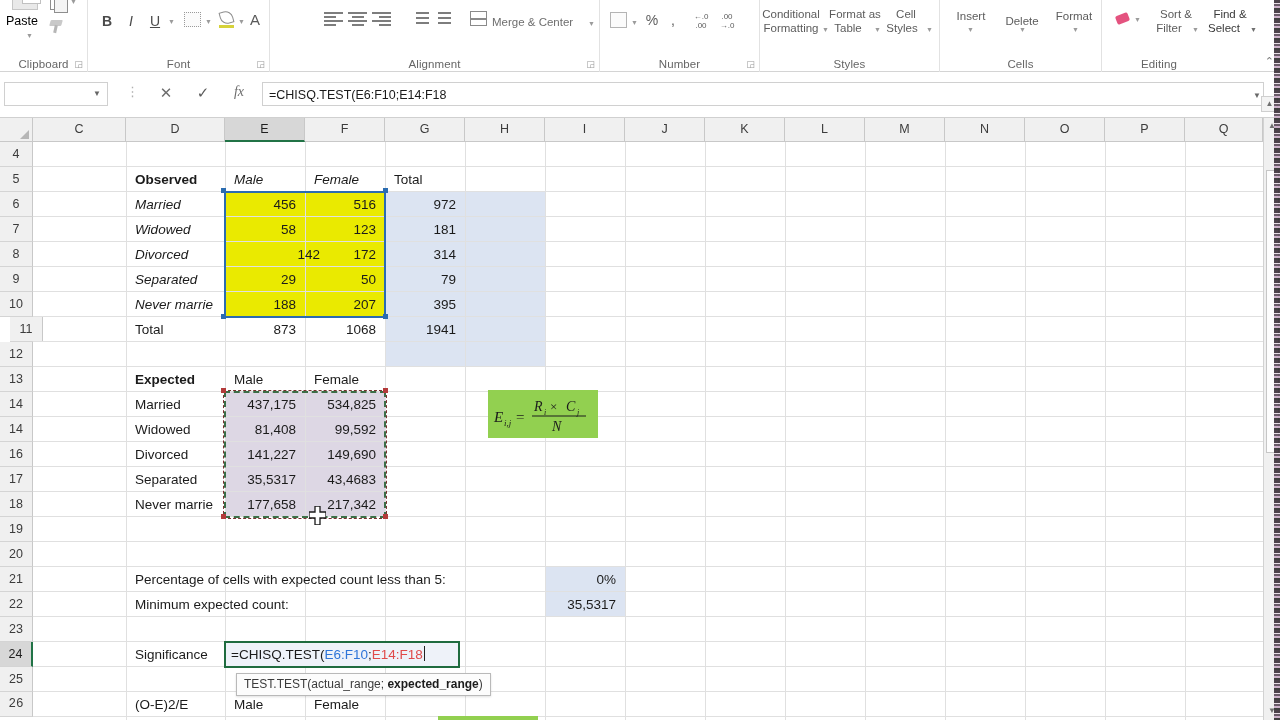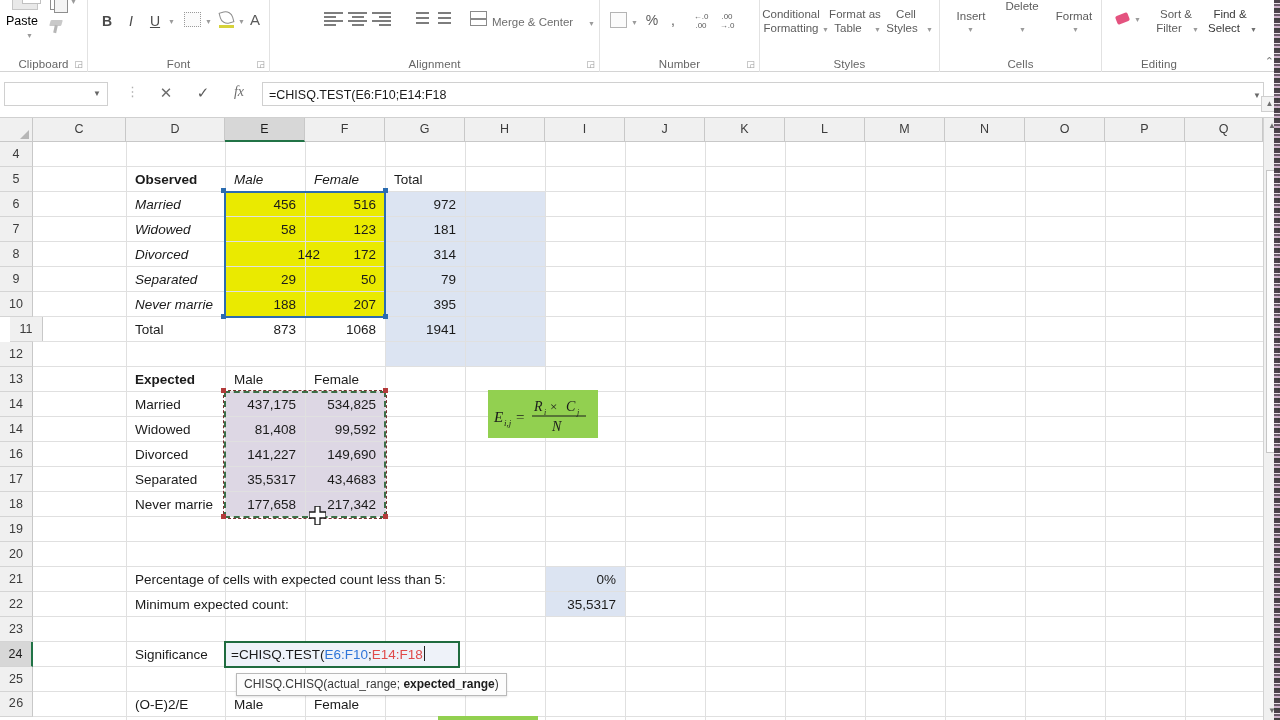--- a/index.html
+++ b/index.html
@@ -353,21 +353,21 @@
       <div class="rb-btn" style="left:124px;top:8px;width:44px;">Cell</div>
       <div class="rb-btn" style="left:120px;top:22px;width:44px;">Styles</div>
       <div style="position:absolute;left:166px;top:26px;font-size:7px;color:#9b9b9b;">▼</div>
       <div class="rb-title">Styles</div>
     </div>
 
     <div class="rb-group" id="g-cells">
 
       <div class="rb-btn" style="left:8px;top:10px;width:46px;">Insert</div>
       <div style="position:absolute;left:27px;top:26px;font-size:7px;color:#9b9b9b;">▼</div>
-      <div class="rb-btn" style="left:58px;top:0;width:48px;">Delete</div>
+      <div class="rb-btn" style="left:58px;top:15px;width:48px;">Delete</div>
       <div style="position:absolute;left:79px;top:26px;font-size:7px;color:#9b9b9b;">▼</div>
       <div class="rb-btn" style="left:110px;top:10px;width:48px;">Format</div>
       <div style="position:absolute;left:132px;top:26px;font-size:7px;color:#9b9b9b;">▼</div>
       <div class="rb-title">Cells</div>
     </div>
 
     <div class="rb-group last" id="g-editing">
 
       <div class="eraser" style="left:14px;top:14px;"></div>
       <div style="position:absolute;left:32px;top:16px;font-size:7px;color:#9b9b9b;">▼</div>
@@ -577,21 +577,21 @@
       <div class="cell l" style="left:93px;top:450px;width:420px;">Minimum expected count:</div>
       <div class="cell r" style="left:512px;top:450px;width:80px;">35,5317</div>
 
       <div class="cell l" style="left:93px;top:500px;width:104px;">Significance</div>
       <div class="activecell" style="left:191px;top:499px;width:236px;height:27px;"></div>
       <div class="incell-formula" style="left:196px;top:500px;">
         <span>=CHISQ.TEST(</span><span class="tok-blue">E6:F10</span><span>;</span><span class="tok-red">E14:F18</span><span class="caretbar"></span>
       </div>
 
       <div class="tooltip" style="left:203px;top:531px;">
-        <span>CHISQ.CHISQ(</span><span>actual_range; </span><b>expected_range</b><span>)</span>
+        <span>TEST.TEST(</span><span>actual_range; </span><b>expected_range</b><span>)</span>
       </div>
 
       <div class="cell l" style="left:93px;top:550px;width:99px;">(O-E)2/E</div>
       <div class="cell l" style="left:192px;top:550px;width:80px;">Male</div>
       <div class="cell l" style="left:272px;top:550px;width:80px;">Female</div>
       <div style="position:absolute;left:405px;top:574px;width:100px;height:8px;background:#92d050;"></div>
 
       <svg class="xl-cursor" style="left:276px;top:364px;" viewBox="0 0 17 19">
         <path d="M6 0 L11 0 L11 6 L17 6 L17 12 L11 12 L11 19 L6 19 L6 12 L0 12 L0 6 L6 6 Z" fill="#ffffff" stroke="#1a1a1a" stroke-width="1.3"></path>
       </svg>

